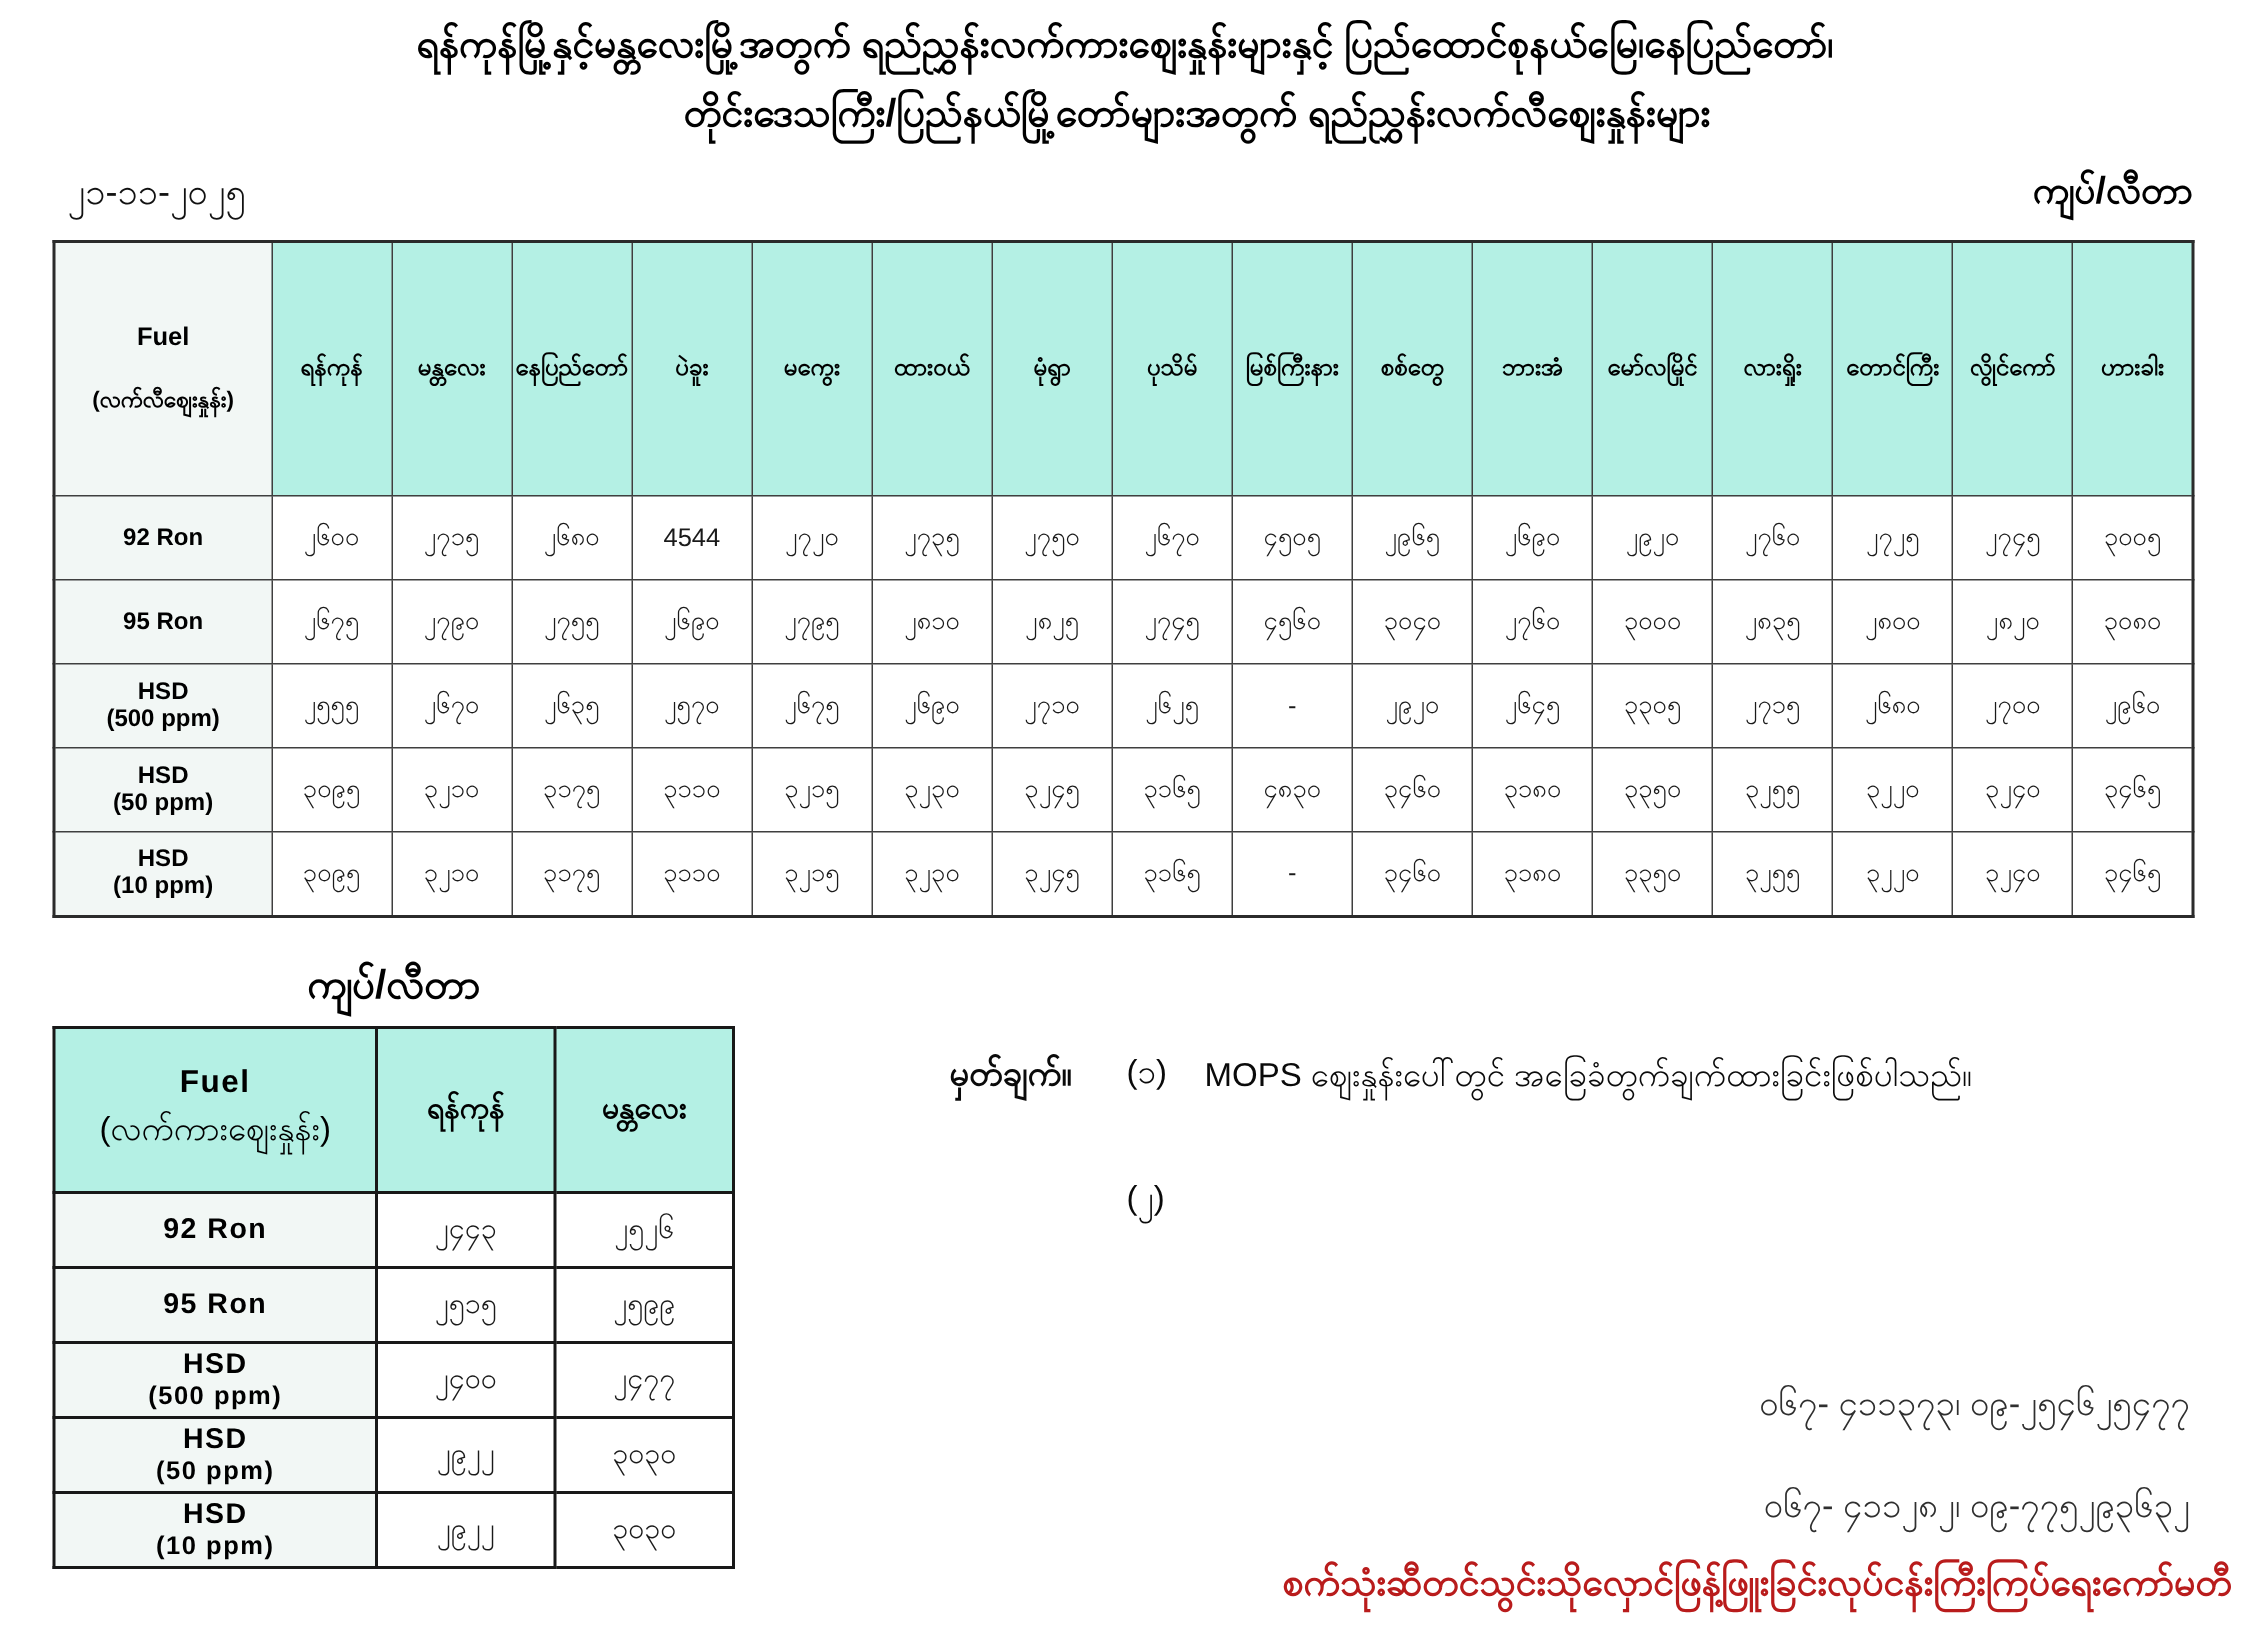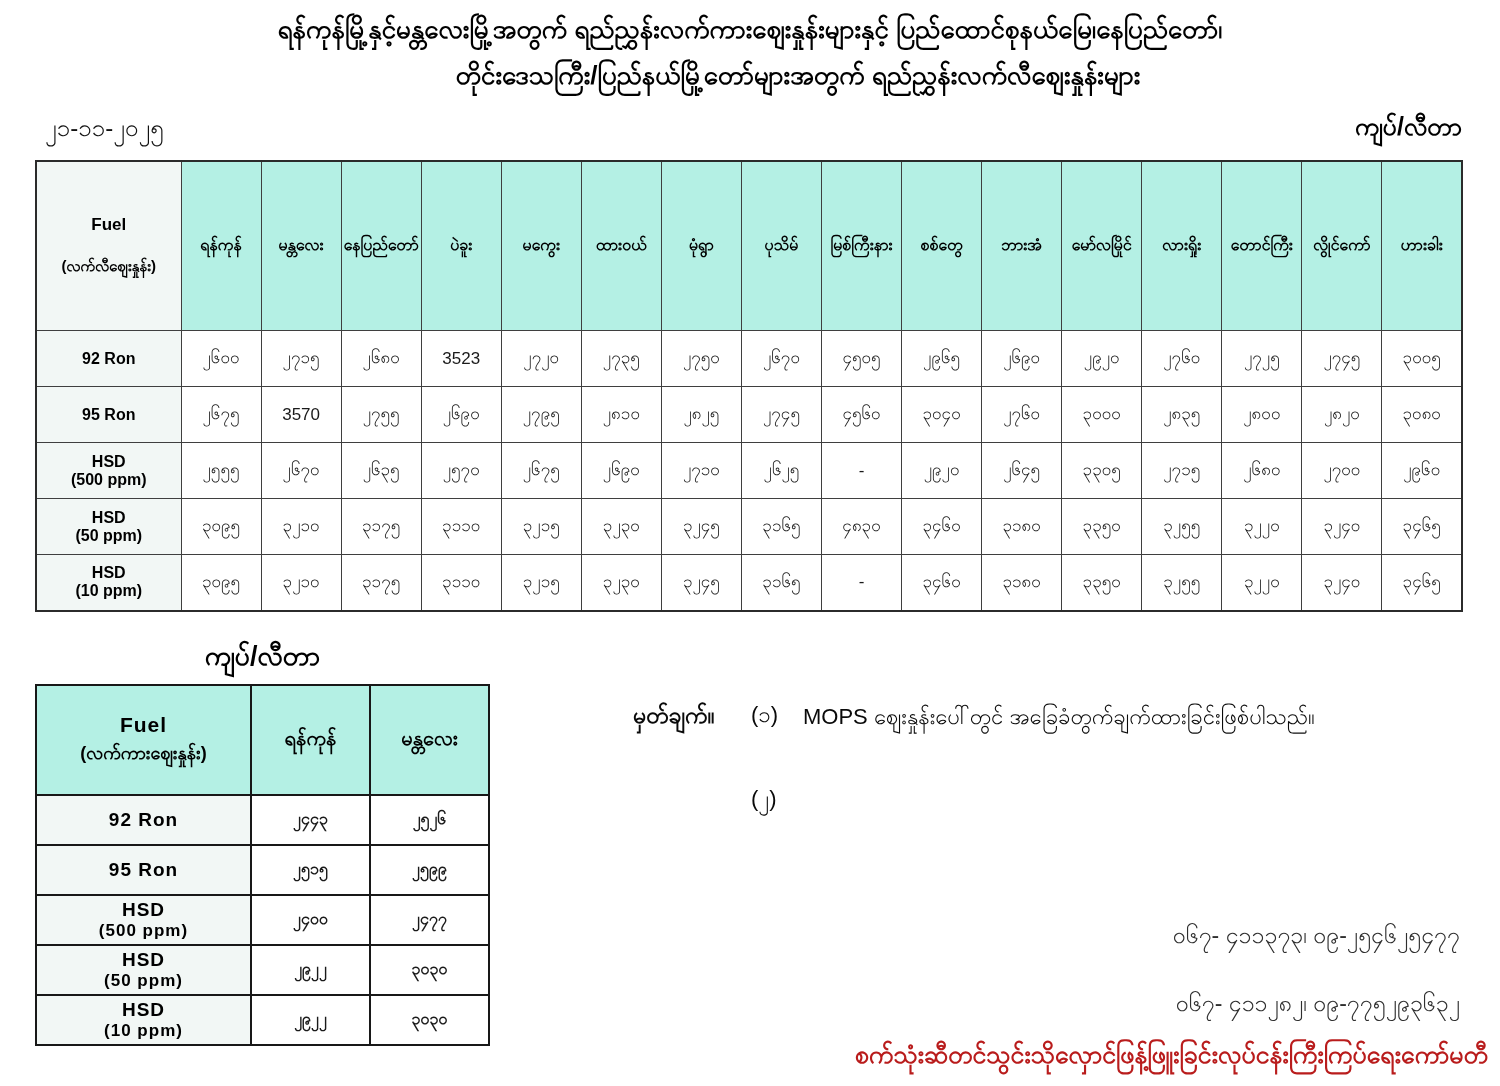--- a/index.html
+++ b/index.html
@@ -30,24 +30,24 @@
   #retail-table tbody tr{height:56px;}
   #retail-table tbody th{background:var(--label-bg);font-weight:bold;font-size:16px;}
   #retail-table tbody td{font-size:17px;color:#1a1a1a;background:#fff;}
   
   #unit-bottom{position:absolute;left:35px;top:638px;width:455px;text-align:center;font-size:27px;font-weight:bold;}
   #wholesale-wrap{position:absolute;left:35px;top:684px;width:455px;}
   #wholesale-table{border-collapse:collapse;table-layout:fixed;width:100%;border:2.5px solid #101010;}
   #wholesale-table th,#wholesale-table td{border:2px solid #181818;text-align:center;vertical-align:middle;}
   #wholesale-table thead th{height:106px;background:var(--header-bg);font-weight:bold;font-size:20px;}
   #wholesale-table .fh1{font-size:21px;font-weight:bold;letter-spacing:1px;}
-  #wholesale-table .fh2{font-size:18px;font-weight:bold;margin-top:4px;}
+  #wholesale-table .fh2{font-size:22px;font-weight:normal;margin-top:4px;}
   #wholesale-table tbody tr{height:50px;}
   #wholesale-table tbody th{background:var(--label-bg);font-weight:bold;font-size:19px;letter-spacing:1px;}
-  #wholesale-table tbody td{font-size:16px;color:#1a1a1a;background:#fff;font-weight:bold;}
+  #wholesale-table tbody td{font-size:19px;color:#1a1a1a;background:#fff;}
   #wholesale-table tbody th .sub{font-size:17px;}
   
   #notes{position:absolute;left:585px;top:700px;width:910px;}
   .note-row{display:flex;align-items:flex-start;font-size:22px;color:#0a0a0a;margin-left:48px;}
   .note-heading{font-weight:bold;font-size:23px;flex:0 0 118px;}
   .note-num{flex:0 0 52px;}
   .note-text{flex:1;}
   #note2{margin-top:34px;}
   #note2 .note-heading-spacer{flex:0 0 118px;}
   .para-line{line-height:62px;}
@@ -114,40 +114,40 @@
         </tr>
       </thead>
       <tbody>
         <tr>
           <th>
             <div>92 Ron</div>
           </th>
           <td>၂၆၀၀</td>
           <td>၂၇၁၅</td>
           <td>၂၆၈၀</td>
-          <td>3523</td>
+          <td>4544</td>
           <td>၂၇၂၀</td>
           <td>၂၇၃၅</td>
           <td>၂၇၅၀</td>
           <td>၂၆၇၀</td>
           <td>၄၅၀၅</td>
           <td>၂၉၆၅</td>
           <td>၂၆၉၀</td>
           <td>၂၉၂၀</td>
           <td>၂၇၆၀</td>
           <td>၂၇၂၅</td>
           <td>၂၇၄၅</td>
           <td>၃၀၀၅</td>
         </tr>
         <tr>
           <th>
             <div>95 Ron</div>
           </th>
           <td>၂၆၇၅</td>
-          <td>3570</td>
+          <td>၂၇၉၀</td>
           <td>၂၇၅၅</td>
           <td>၂၆၉၀</td>
           <td>၂၇၉၅</td>
           <td>၂၈၁၀</td>
           <td>၂၈၂၅</td>
           <td>၂၇၄၅</td>
           <td>၄၅၆၀</td>
           <td>၃၀၄၀</td>
           <td>၂၇၆၀</td>
           <td>၃၀၀၀</td>

